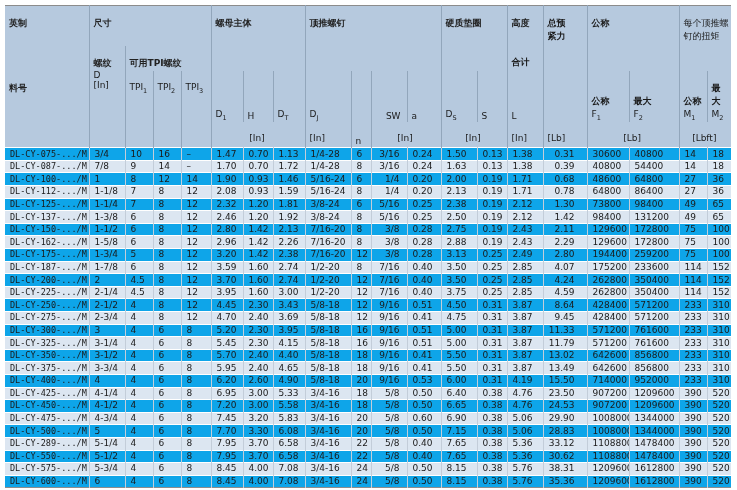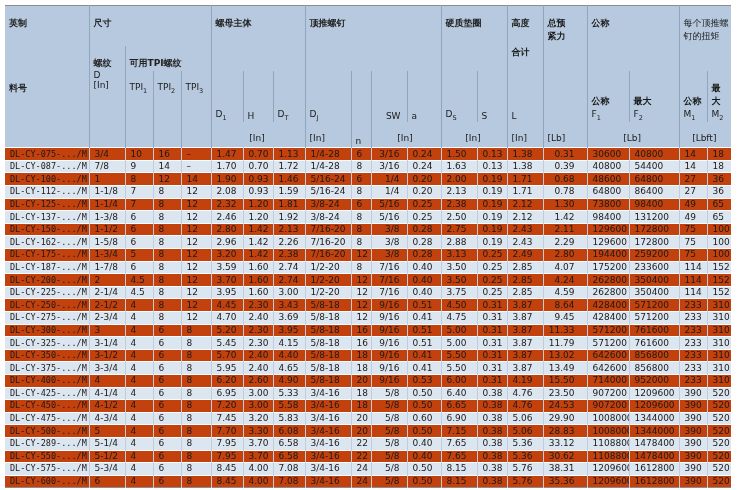--- a/index.html
+++ b/index.html
@@ -13,26 +13,26 @@
   .tbl th .g{font-weight:bold;color:#222;}
   .tbl sub{font-size:6.5px;line-height:1;}
   .r1 th{height:28px;}
   .r2 th{height:13px;}
   .r3 th{height:24px;vertical-align:bottom;}
   .r4 th{height:13px;vertical-align:top;}
   th.ctr{text-align:center;padding-left:0;}
   th.rgt{text-align:right;padding-right:6px;}
   th.stack .lbl{font-weight:bold;margin-bottom:1px;}
   th.hgt{position:relative;}
-  th.hgt .bottom{position:absolute;left:4px;bottom:12px;font-weight:bold;}
+  th.hgt .bottom{position:absolute;left:4px;bottom:2px;font-weight:bold;}
   .narrow{display:block;width:2.4em;font-weight:bold;}
   .narrow5{display:block;width:5.2em;font-weight:normal;}
   .tbl td{font-size:9px;height:11.6px;line-height:11px;padding:0 2px 0 5px;
     border-left:1px solid #c3cdd9;white-space:nowrap;overflow:hidden;}
-  .tbl tbody tr{background:#c2410c;border-top:1px solid #ffffff;}
+  .tbl tbody tr{background:#0ea5e9;border-top:1px solid #ffffff;}
   .tbl tbody tr:nth-child(even){background:#dce6f1;}
   .tbl td.c0{font-family:"DejaVu Sans Mono",monospace;font-size:8.5px;}
   .tbl td.c10{text-align:right;padding-right:7px;}
   .tbl td.c15{text-align:right;padding-right:12px;}
   .notes{margin-top:9px;font-size:9.5px;color:#222;display:flex;}
   .notes .lab{width:34px;flex:none;margin-left:3px;}
   .note-line{display:flex;line-height:1.55;}
   .note-line .dash{width:13px;flex:none;text-align:left;}
 </style>
 </head>

